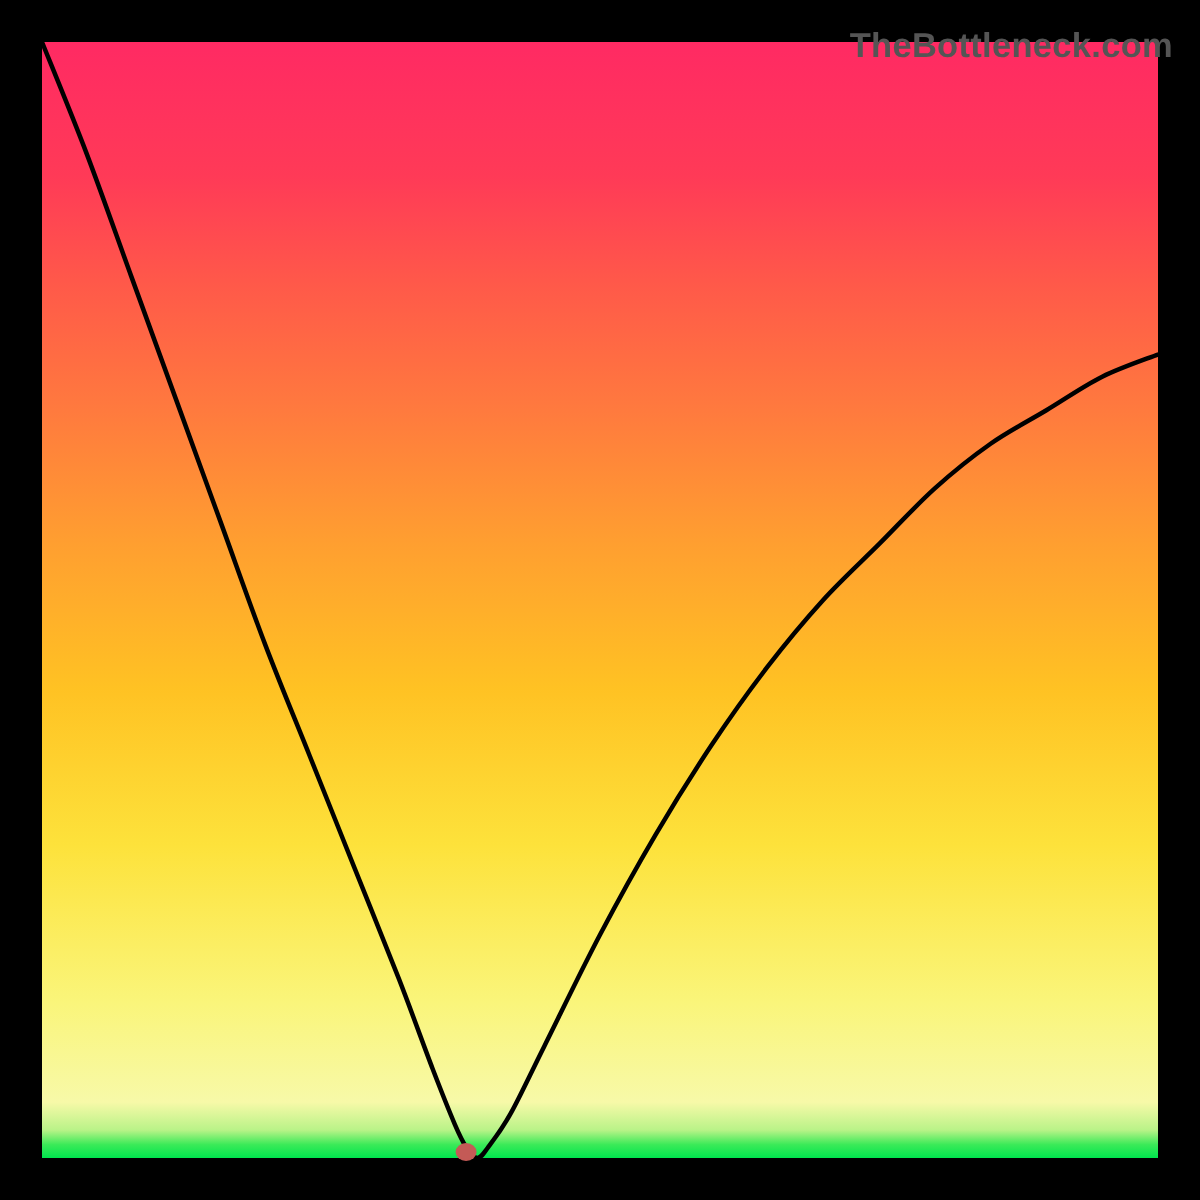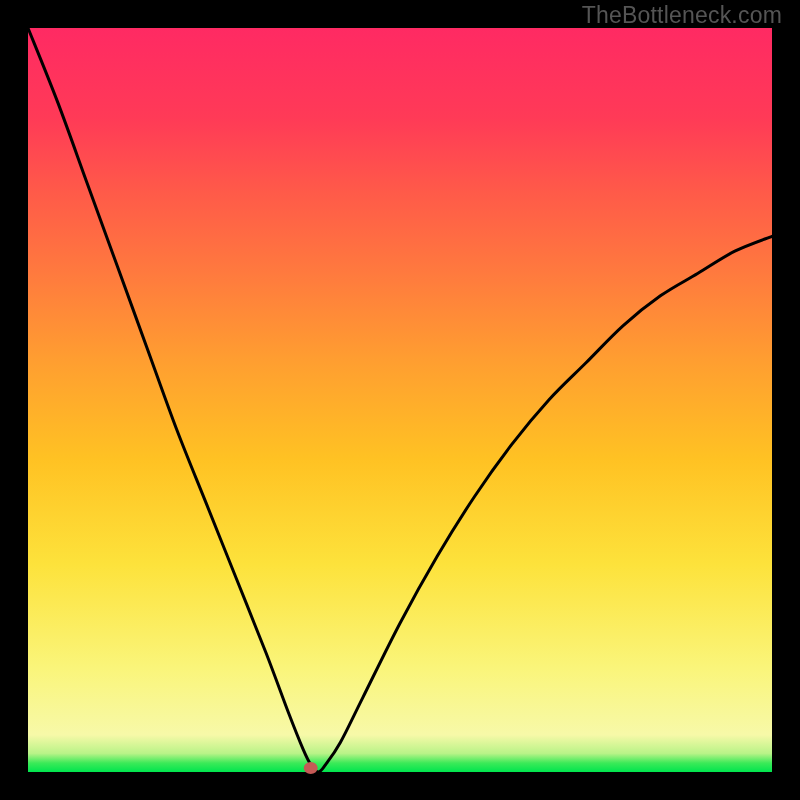--- a/index.html
+++ b/index.html
@@ -12,25 +12,25 @@
     font-family: Arial, Helvetica, sans-serif;
   }
   .frame {
     position: relative;
     width: 800px;
     height: 800px;
     background: #000;
   }
   .attribution {
     position: absolute;
-    top: 2px;
+    top: 17px;
     right: 18px;
     color: #555;
     font-size: 23px;
-    font-weight: 400;
+    font-weight: 700;
     letter-spacing: 0.2px;
     z-index: 10;
   }
   .plot-area {
     position: absolute;
     left: 28px;
     top: 28px;
     width: 744px;
     height: 744px;
     

